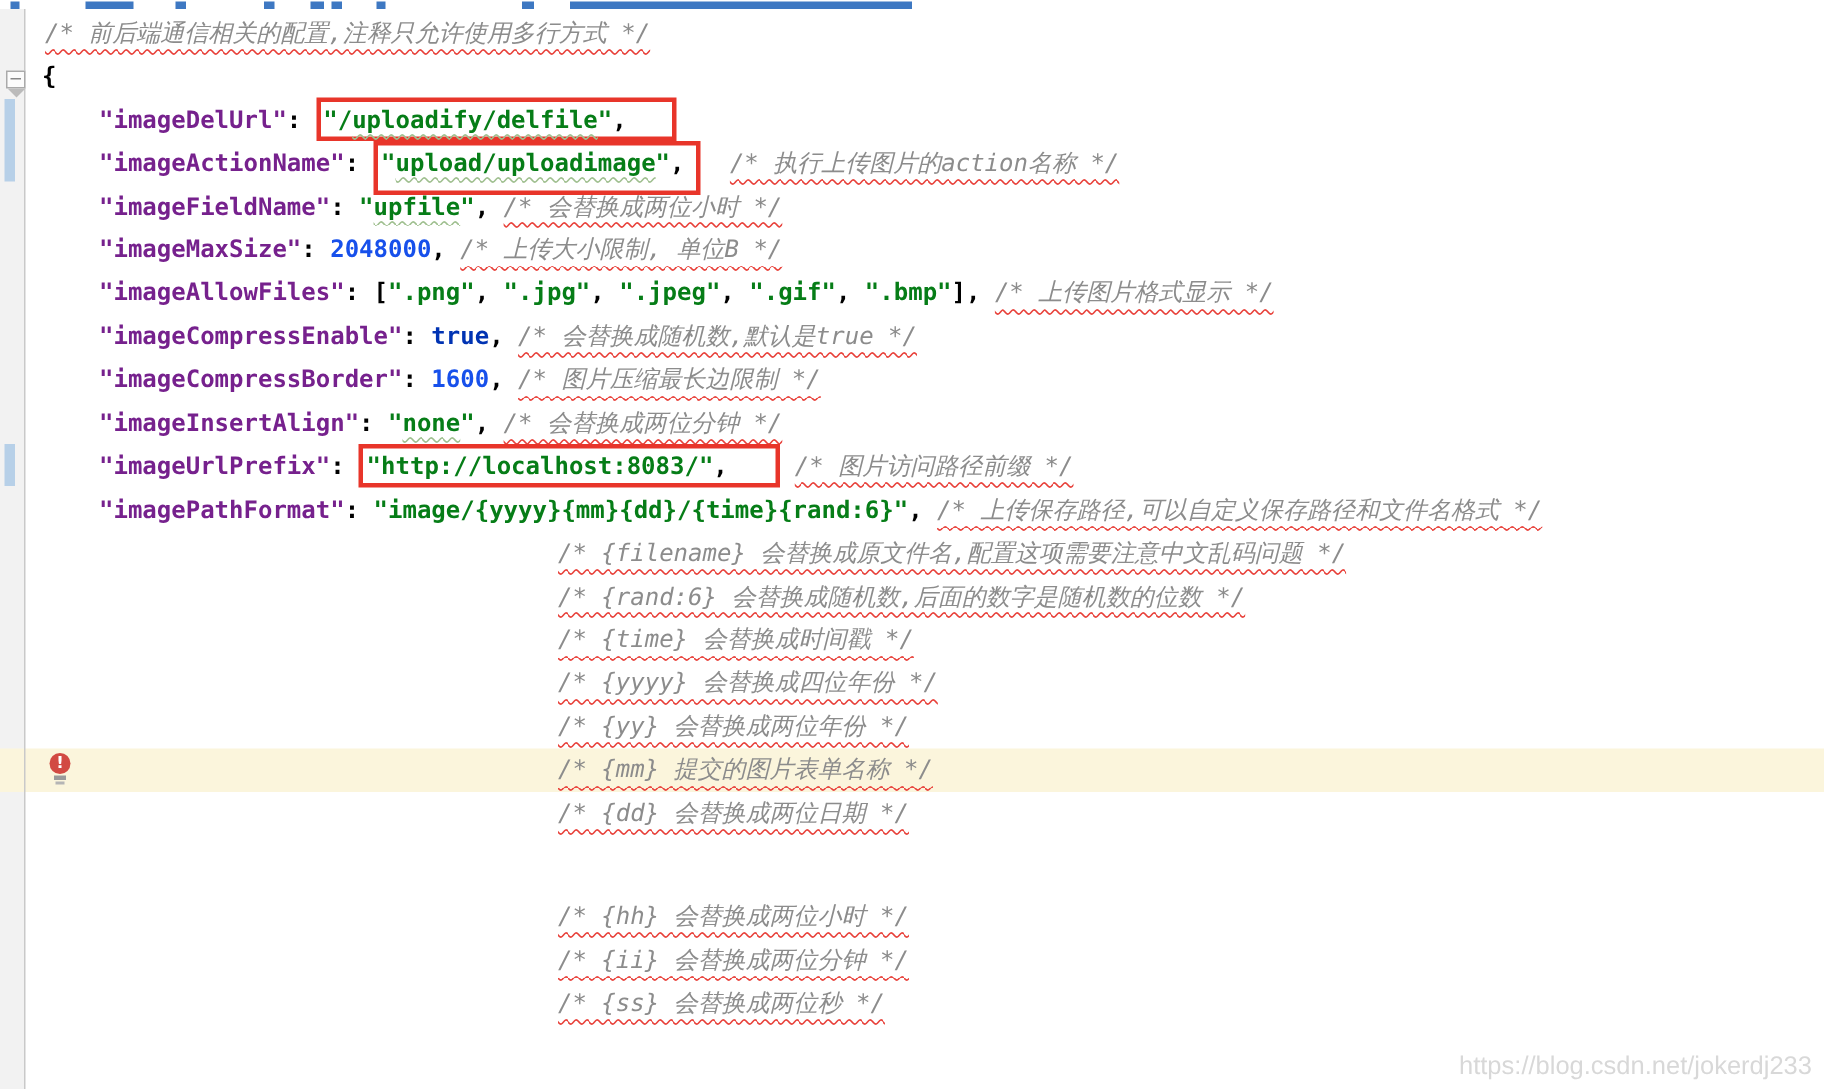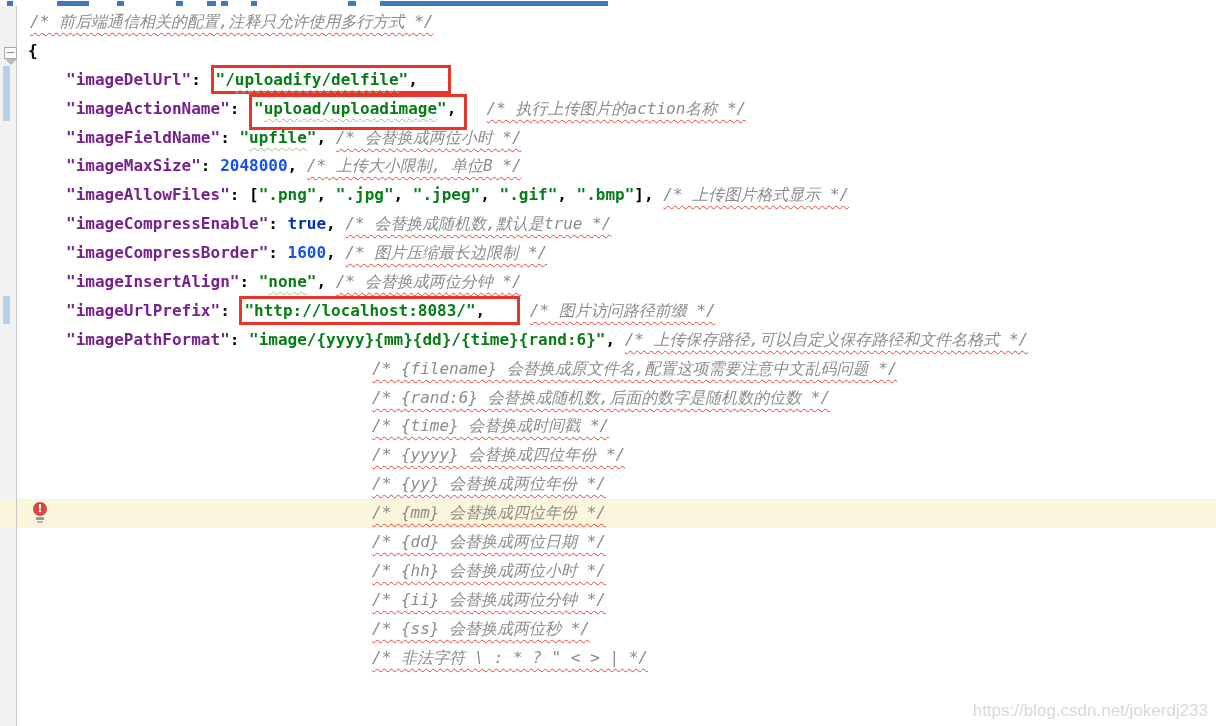--- a/index.html
+++ b/index.html
@@ -90,21 +90,20 @@
     <div class="code-line" style="padding-left: 66px;"><span class="seg-key">"imageCompressEnable"</span><span class="seg-punct">: </span><span class="seg-keyword">true</span><span class="seg-punct">, </span><span class="seg-comment">/* 会替换成随机数,默认是true */</span></div>
     <div class="code-line" style="padding-left: 66px;"><span class="seg-key">"imageCompressBorder"</span><span class="seg-punct">: </span><span class="seg-number">1600</span><span class="seg-punct">, </span><span class="seg-comment">/* 图片压缩最长边限制 */</span></div>
     <div class="code-line" style="padding-left: 66px;"><span class="seg-key">"imageInsertAlign"</span><span class="seg-punct">: </span><span class="seg-string">"</span><span class="seg-string sq-green">none</span><span class="seg-string">"</span><span class="seg-punct">, </span><span class="seg-comment">/* 会替换成两位分钟 */</span></div>
     <div class="code-line" style="padding-left: 66px;"><span class="seg-key">"imageUrlPrefix"</span><span class="seg-punct">: </span><span class="ann-box box3"><span class="seg-string">"http://localhost:8083/"</span><span class="seg-punct">,</span></span><span class="seg-punct"> </span><span class="seg-comment">/* 图片访问路径前缀 */</span></div>
     <div class="code-line" style="padding-left: 66px;"><span class="seg-key">"imagePathFormat"</span><span class="seg-punct">: </span><span class="seg-string">"image/{yyyy}{mm}{dd}/{time}{rand:6}"</span><span class="seg-punct">, </span><span class="seg-comment">/* 上传保存路径,可以自定义保存路径和文件名格式 */</span></div>
     <div class="code-line" style="padding-left: 372px;"><span class="seg-comment">/* {filename} 会替换成原文件名,配置这项需要注意中文乱码问题 */</span></div>
     <div class="code-line" style="padding-left: 372px;"><span class="seg-comment">/* {rand:6} 会替换成随机数,后面的数字是随机数的位数 */</span></div>
     <div class="code-line" style="padding-left: 372px;"><span class="seg-comment">/* {time} 会替换成时间戳 */</span></div>
     <div class="code-line" style="padding-left: 372px;"><span class="seg-comment">/* {yyyy} 会替换成四位年份 */</span></div>
     <div class="code-line" style="padding-left: 372px;"><span class="seg-comment">/* {yy} 会替换成两位年份 */</span></div>
-    <div class="code-line highlight" style="padding-left: 372px;"><span class="bulb"><span class="bulb-circle">!</span><span class="bulb-base"></span><span class="bulb-base2"></span></span><span class="seg-comment">/* {mm} 会替换成四位年份 */</span></div>
+    <div class="code-line highlight" style="padding-left: 372px;"><span class="bulb"><span class="bulb-circle">!</span><span class="bulb-base"></span><span class="bulb-base2"></span></span><span class="seg-comment">/* {mm} 提交的图片表单名称 */</span></div>
     <div class="code-line" style="padding-left: 372px;"><span class="seg-comment">/* {dd} 会替换成两位日期 */</span></div>
-    <div class="code-line" style="padding-left: 372px;"><span class="seg-comment">/* {hh} 会替换成两位小时 */</span></div>
+    <div class="code-line" style="padding-left: 372px; margin-top: 40px;"><span class="seg-comment">/* {hh} 会替换成两位小时 */</span></div>
     <div class="code-line" style="padding-left: 372px;"><span class="seg-comment">/* {ii} 会替换成两位分钟 */</span></div>
     <div class="code-line" style="padding-left: 372px;"><span class="seg-comment">/* {ss} 会替换成两位秒 */</span></div>
-    <div class="code-line" style="padding-left: 372px;"><span class="seg-comment">/* 非法字符 \ : * ? " &lt; &gt; | */</span></div>
   </div>
 
 <div id="watermark">https://blog.csdn.net/jokerdj233</div>
 
 </body></html>

